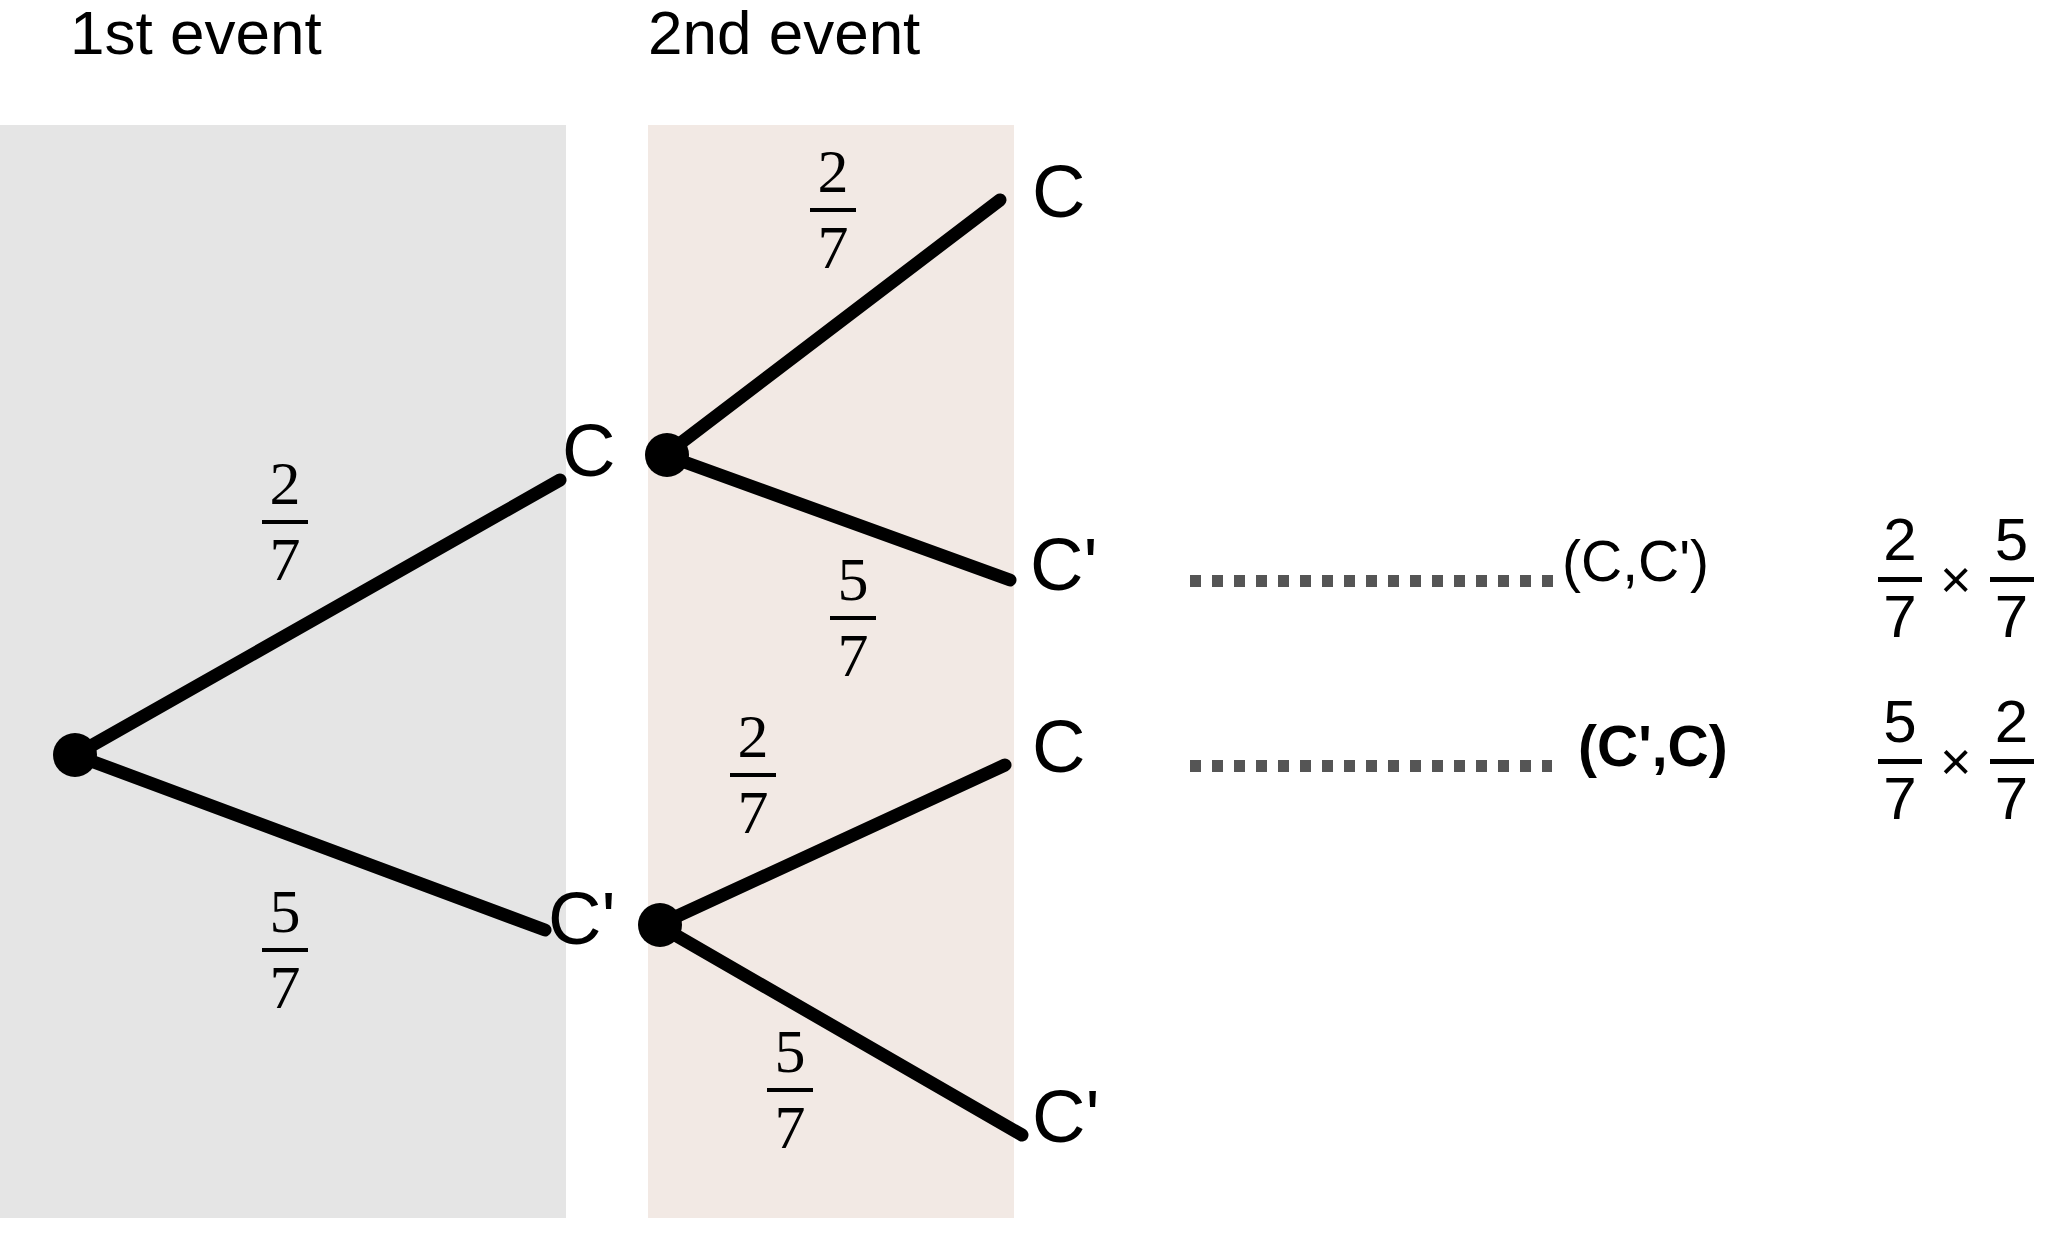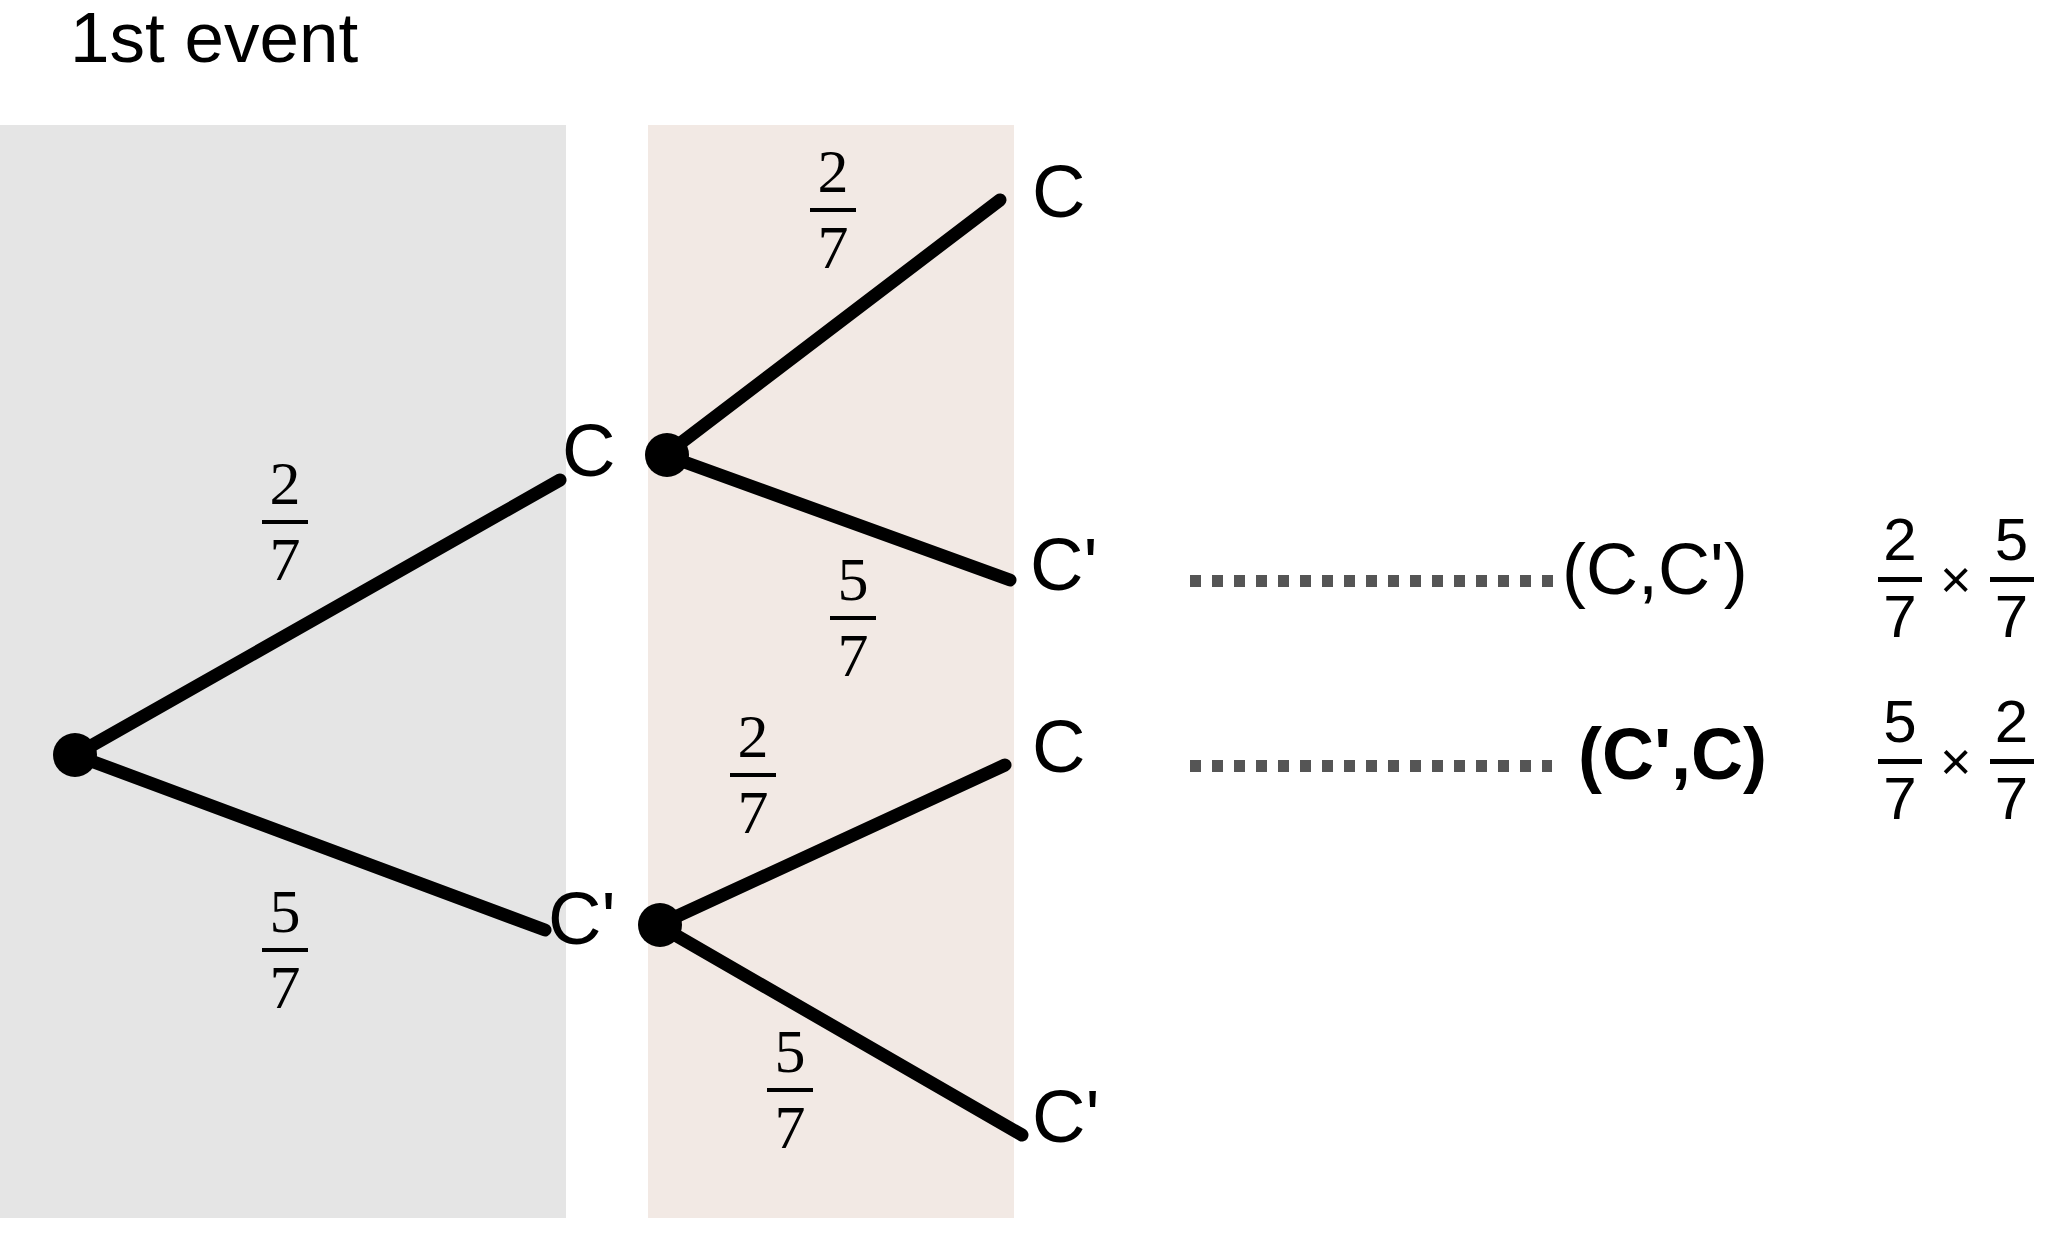--- a/index.html
+++ b/index.html
@@ -28,21 +28,21 @@
     background: #e5e5e5;
   }
   .band-second {
     left: 648px;
     width: 366px;
     background: #f2e9e4;
   }
   .header {
     position: absolute;
     top: 2px;
-    font-size: 71px;
+    font-size: 62px;
     line-height: 1.0;
     color: #000000;
     white-space: nowrap;
     font-family: "Liberation Sans", sans-serif;
   }
   .header-first { left: 70px; }
   .header-second { left: 648px; }
 
   svg.tree {
     position: absolute;
@@ -84,21 +84,21 @@
   .dots {
     position: absolute;
     height: 12px;
     background-image: linear-gradient(to right, #555555 0px, #555555 11px, rgba(0,0,0,0) 11px, rgba(0,0,0,0) 22px);
     background-size: 22px 12px;
     background-repeat: repeat-x;
   }
 
   .outcome {
     position: absolute;
-    font-size: 72px;
+    font-size: 57px;
     line-height: 1;
     color: #000000;
     white-space: nowrap;
     font-family: "Liberation Sans", sans-serif;
   }
 
   .prod {
     position: absolute;
     display: flex;
     align-items: center;
@@ -129,20 +129,21 @@
 </style>
 </head>
 <body>
 
 <div id="canvas">
 
   <div class="band band-first"></div>
   <div class="band band-second"></div>
 
   <div class="header header-first">1st event</div>
+  <div class="header header-second">2nd event</div>
 
   <svg class="tree" viewBox="0 0 2048 1240">
     <line x1="75" y1="755" x2="560" y2="480" stroke="#000000" stroke-width="13" stroke-linecap="round"></line>
     <line x1="75" y1="755" x2="545" y2="930" stroke="#000000" stroke-width="13" stroke-linecap="round"></line>
 
     <line x1="665" y1="455" x2="1000" y2="200" stroke="#000000" stroke-width="13" stroke-linecap="round"></line>
     <line x1="665" y1="455" x2="1010" y2="580" stroke="#000000" stroke-width="13" stroke-linecap="round"></line>
 
     <line x1="658" y1="925" x2="1005" y2="765" stroke="#000000" stroke-width="13" stroke-linecap="round"></line>
     <line x1="658" y1="925" x2="1022" y2="1135" stroke="#000000" stroke-width="13" stroke-linecap="round"></line>

